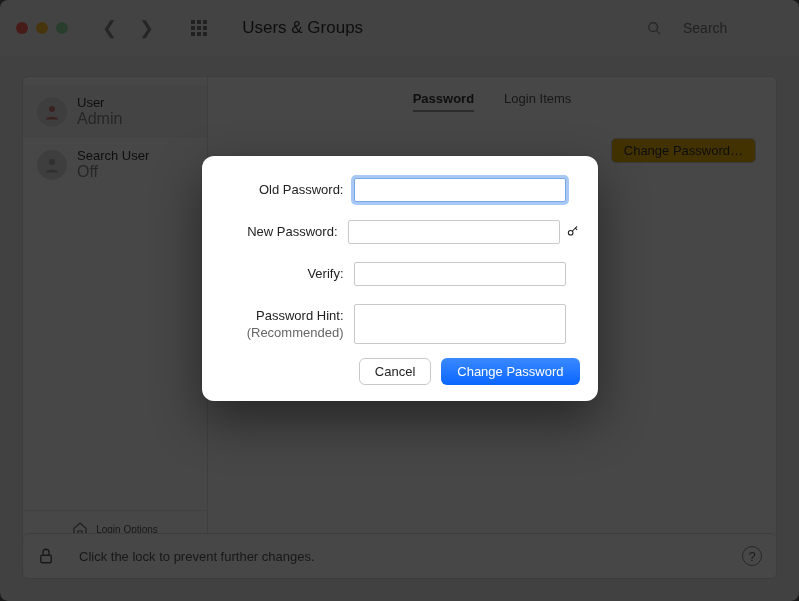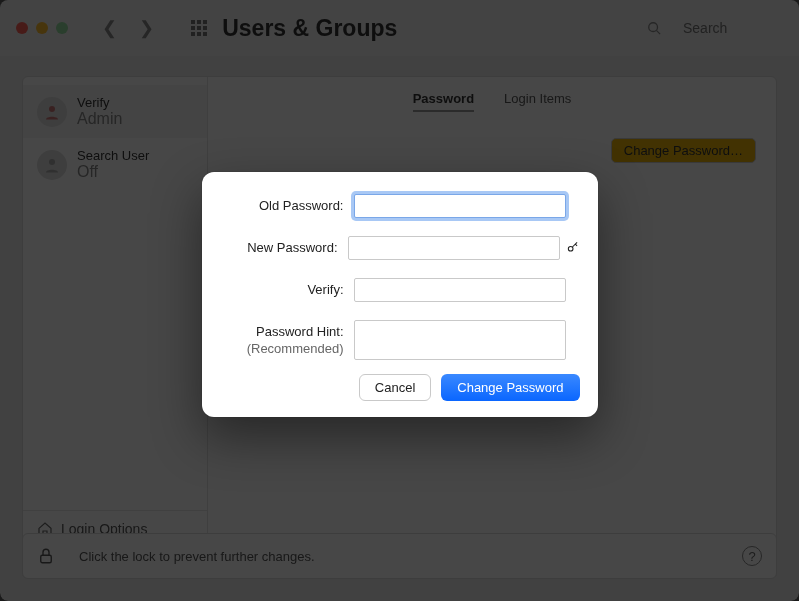--- a/index.html
+++ b/index.html
@@ -32,21 +32,21 @@
     }
     .traffic-dot {
       width: 12px; height: 12px; border-radius: 50%;
     }
     .t-red { background: #ff5f56; }
     .t-yellow { background: #ffbd2e; }
     .t-green { background: #27c93f; opacity: 0.45; }
     .nav-arrows { display: flex; gap: 22px; margin-left: 20px; color:#888; font-size: 18px;}
     .grid-icon { margin-left: 22px; color:#777; }
     .grid-icon svg { display:block; }
-    .title { font-weight:700; font-size: 23px; color:#333; margin-left: 0; }
+    .title { font-weight:400; font-size: 17px; color:#333; margin-left: 20px; }
     .search-wrap { margin-left:auto; display:flex; align-items:center; gap:22px; color:#888; }
     .search-wrap input {
       border:none; background:transparent; font-size:14px; width:100px; color:#555;
     }
     .body-area {
       position: absolute; top:56px; left:0; right:0; bottom:0;
       padding: 20px 22px 22px;
     }
     .panel {
       background:#fff; border:1px solid #d9d9d9; border-radius:6px;
@@ -56,21 +56,21 @@
       width: 185px; border-right:1px solid #e2e2e2; padding-top:8px;
       display:flex; flex-direction:column;
     }
     .user-row { display:flex; align-items:center; gap:10px; padding:10px 14px; }
     .user-row.selected { background:#f2f2f2; }
     .avatar { width:30px; height:30px; border-radius:50%; background:#ddd; display:flex; align-items:center; justify-content:center; }
     .avatar svg { display:block; }
     .user-text .u-name { font-size:13px; color:#333; }
     .user-text .u-sub { font-size:16px; color:#888; }
     .sidebar-spacer { flex:1; }
-    .login-opts { display:flex; align-items:center; gap:8px; color:#555; padding:10px 14px; font-size:14px; border-top:1px solid #e5e5e5; }
+    .login-opts { display:flex; align-items:center; gap:8px; color:#555; padding:10px 14px; font-size:10px; border-top:1px solid #e5e5e5;justify-content:center; }
     .add-remove { display:flex; gap:8px; padding:6px 12px; color:#888; border-top:1px solid #e5e5e5; font-size:14px; }
     .content { flex:1; padding:14px 20px; }
     .tabs-row { display:flex; justify-content:center; gap:30px; color:#555; font-size:13px; }
     .tabs-row .tab-sel { font-weight:600; color:#333; border-bottom:2px solid #999; padding-bottom:4px; }
     .change-pw-btn { float:right; margin-top:26px; border:1px solid #ccc; border-radius:5px; padding:4px 12px; font-size:13px; background:#eab308; color:#333; }
     .footer-lock {
       position:absolute; left:22px; right:22px; bottom:22px;
       display:flex; align-items:center; gap:24px; color:#555; font-size:13px;
       background:#fff; border:1px solid #d9d9d9; border-radius:6px;
       padding:12px 14px;
@@ -88,21 +88,20 @@
       top: 156px;
       left: 50%;
       transform: translateX(-50%);
       width: 396px;
       background:#fff;
       border-radius: 12px;
       box-shadow: 0 20px 50px rgba(0,0,0,0.45), 0 0 0 1px rgba(0,0,0,0.05);
       padding: 22px 18px 16px 18px;
       font-size: 13px;
       color:#222;
-      margin-top:16px;
     }
     .form-row { display:flex; align-items:flex-start; gap:10px; margin-bottom: 18px; }
     .form-row.tight { margin-bottom: 14px; }
     .form-label { width: 124px; text-align:right; line-height:1.3; padding-top:4px; }
     .form-sub { font-size:13px; color:#666; display:block; }
     .field-area { flex:1; display:flex; align-items:center; gap:6px; }
     .tf {
       width: 212px; height:24px;
       border:1px solid #c9c9c9;
       border-radius:2px;
@@ -172,21 +171,21 @@
     <div class="panel">
       <div class="sidebar">
         <div class="user-row selected">
           <div class="avatar">
             <svg width="18" height="18" viewBox="0 0 24 24">
                 <circle cx="12" cy="8" r="4" fill="#c77"></circle>
                 <path d="M4 22c0-5 16-5 16 0" fill="#c77"></path>
               </svg>
           </div>
           <div class="user-text">
-            <div class="u-name">Verify</div>
+            <div class="u-name">User</div>
             <div class="u-sub">Admin</div>
           </div>
         </div>
         <div class="user-row">
           <div class="avatar">
             <svg width="18" height="18" viewBox="0 0 24 24">
                 <circle cx="12" cy="8" r="4" fill="#aaa"></circle>
                 <path d="M4 22c0-5 16-5 16 0" fill="#aaa"></path>
               </svg>
           </div>

